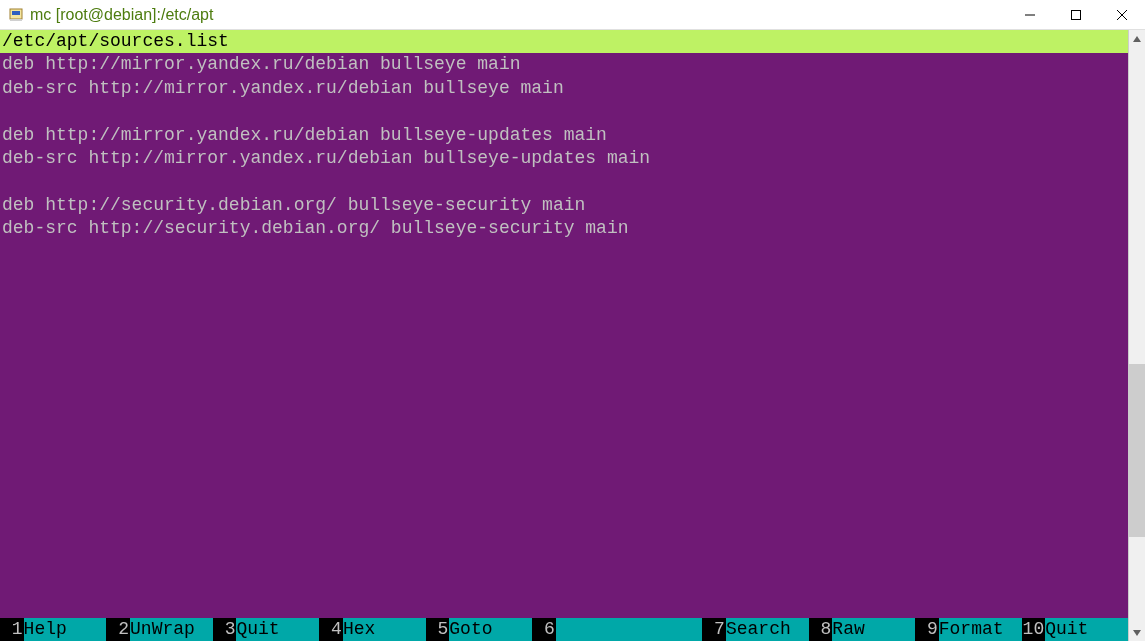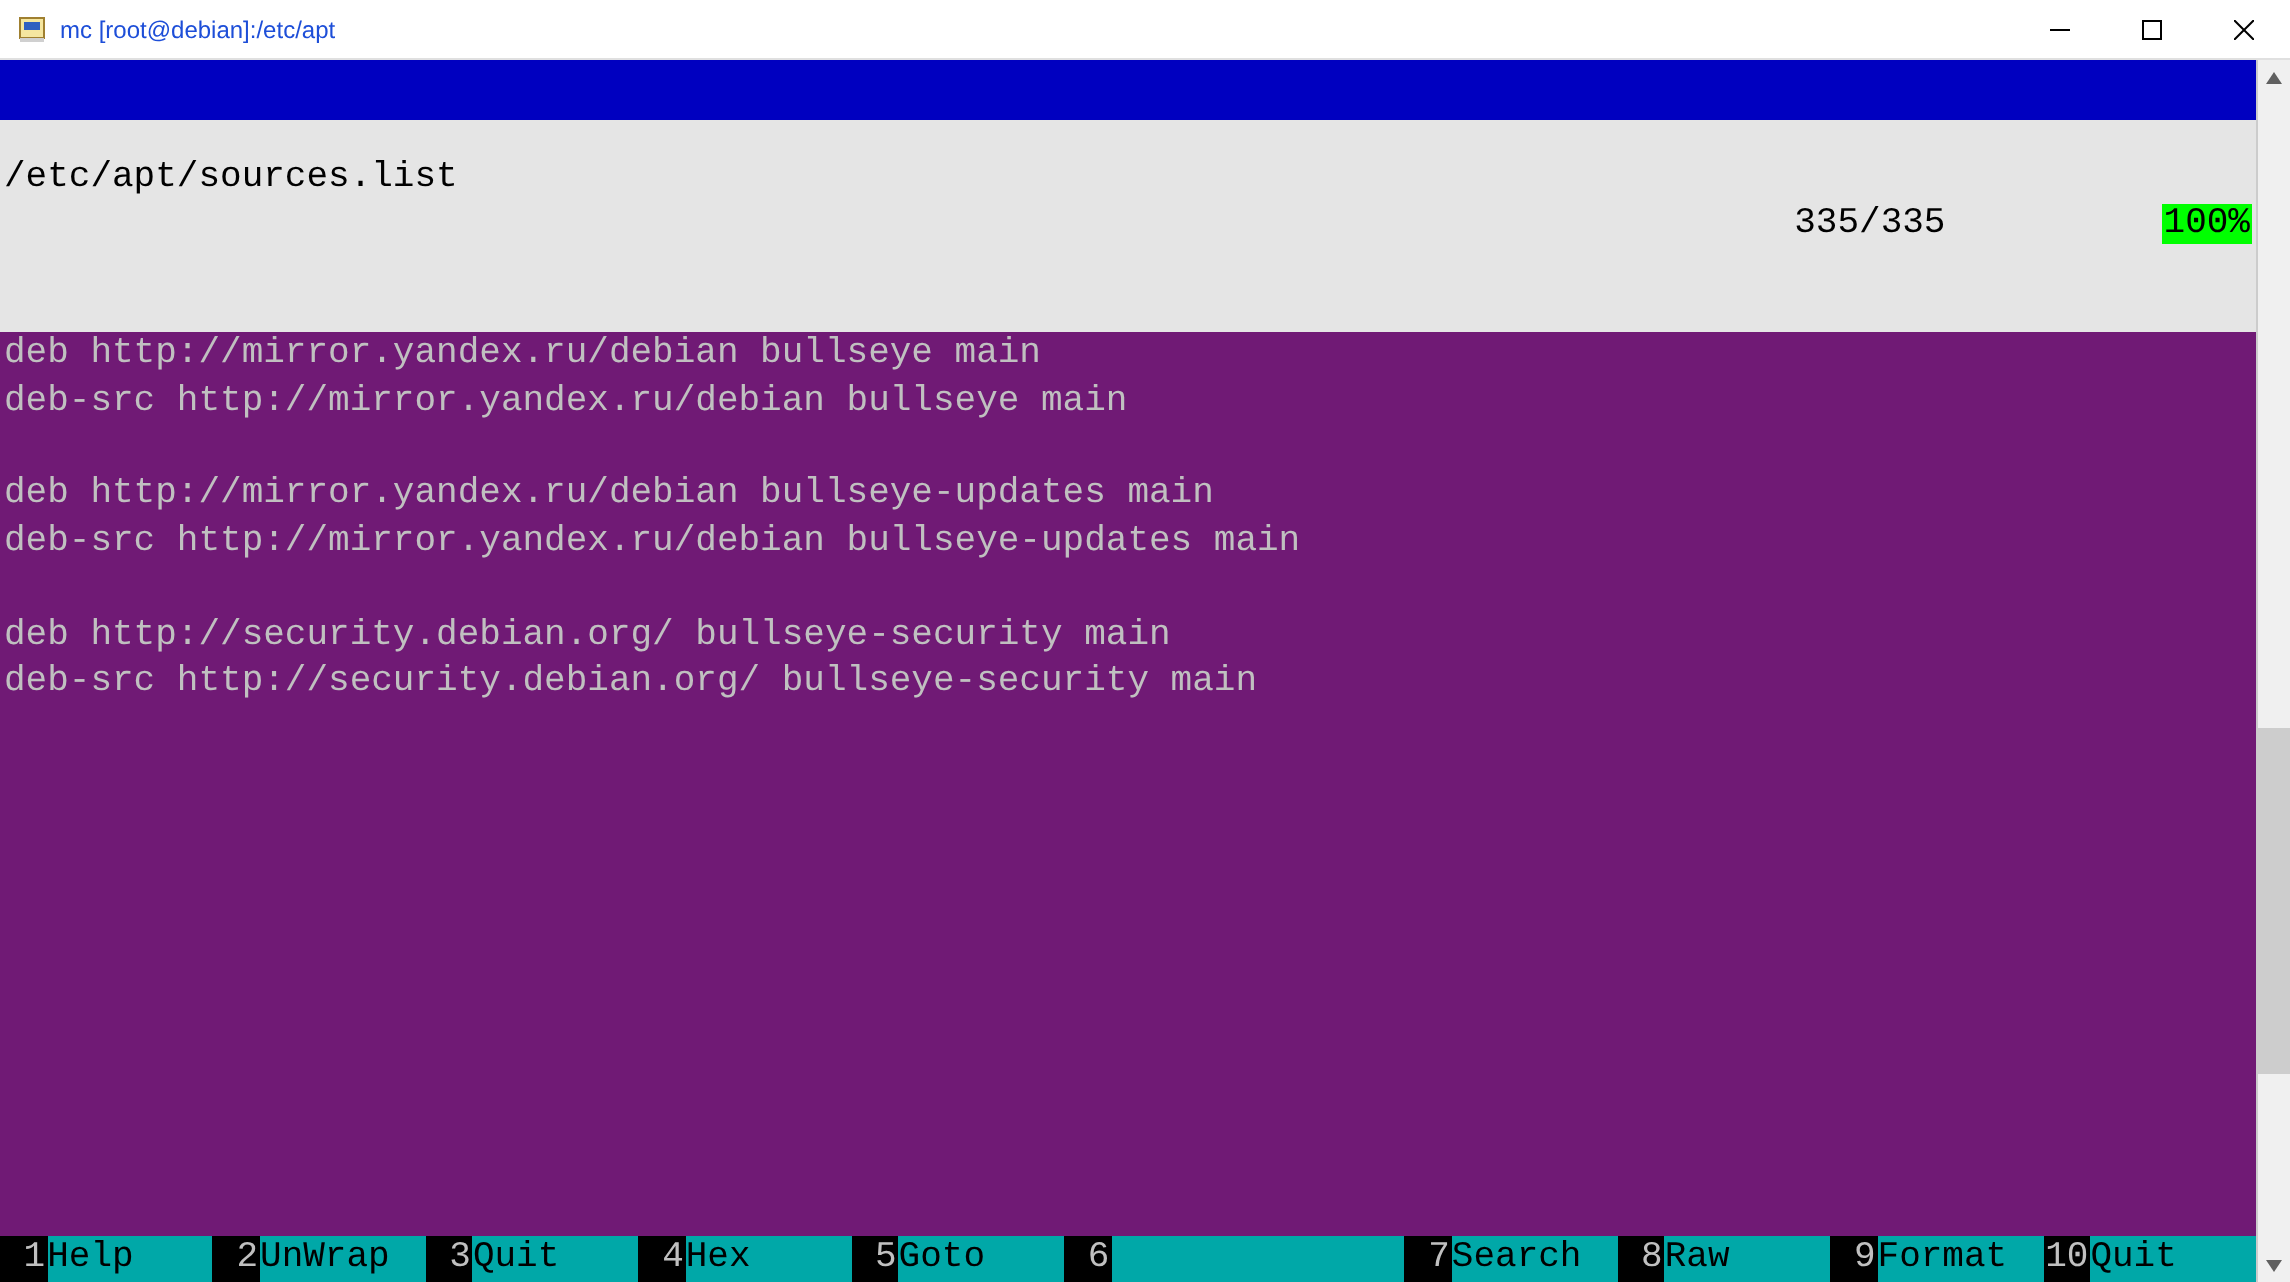--- a/index.html
+++ b/index.html
@@ -26,22 +26,22 @@
     }
     .titlebar-icon {
       width: 16px;
       height: 16px;
       margin-right: 6px;
       display: inline-flex;
       align-items: center;
       justify-content: center;
     }
     .titlebar-title {
-      font-size: 12px;
-      color: #1d4ed8;
+      font-size: 16px;
+      color: #4d7c0f;
       flex: 1;
     }
     .window-controls {
       display: flex;
       height: 100%;
     }
     .window-control {
       width: 46px;
       height: 100%;
       display: flex;
@@ -58,26 +58,25 @@
       font-size: 18px;
       position: relative;
     }
     .terminal-content {
       flex: 1;
       display: flex;
       flex-direction: column;
       line-height: 1.3;
     }
     .status-line {
-      background: #e5e5e5;
-      color: #000;
-      display: flex;
-      padding: 18px 2px;
+      background: #bef264;
+      color: #000;
+      display: flex;
+      padding: 0 2px;
       white-space: pre;
-      margin-top: 30px;
     }
     .status-left {
       flex: 1;
     }
     .status-right {
       text-align: right;
     }
     .status-percent {
       background: #00ff00;
       color: #000;
@@ -179,23 +178,20 @@
           <line x1="10" y1="0" x2="0" y2="10" stroke="#000" stroke-width="1"></line>
         </svg>
     </div>
   </div>
 </div>
 
 <div class="terminal-area">
   <div class="terminal-content">
     <div class="status-line">
       <span class="status-left">/etc/apt/sources.list</span>
-      <span class="status-right">
-        <span>335/335</span>          <span class="status-percent">100%</span>
-      </span>
     </div>
     <div class="file-content" id="file-content"><div class="file-line">deb http://mirror.yandex.ru/debian bullseye main</div><div class="file-line">deb-src http://mirror.yandex.ru/debian bullseye main</div><div class="file-line">&nbsp;</div><div class="file-line">deb http://mirror.yandex.ru/debian bullseye-updates main</div><div class="file-line">deb-src http://mirror.yandex.ru/debian bullseye-updates main</div><div class="file-line">&nbsp;</div><div class="file-line">deb http://security.debian.org/ bullseye-security main</div><div class="file-line">deb-src http://security.debian.org/ bullseye-security main</div></div>
     <div class="bottom-bar" id="bottom-bar"><div class="fkey"><span class="fkey-num"> 1</span><span class="fkey-label">Help  </span></div><div class="fkey"><span class="fkey-num"> 2</span><span class="fkey-label">UnWrap</span></div><div class="fkey"><span class="fkey-num"> 3</span><span class="fkey-label">Quit  </span></div><div class="fkey"><span class="fkey-num"> 4</span><span class="fkey-label">Hex   </span></div><div class="fkey"><span class="fkey-num"> 5</span><span class="fkey-label">Goto  </span></div><div class="fkey"><span class="fkey-num"> 6</span><span class="fkey-label empty">      </span></div><span class="fkey-spacer"></span><div class="fkey"><span class="fkey-num"> 7</span><span class="fkey-label">Search</span></div><div class="fkey"><span class="fkey-num"> 8</span><span class="fkey-label">Raw   </span></div><div class="fkey"><span class="fkey-num"> 9</span><span class="fkey-label">Format</span></div><div class="fkey"><span class="fkey-num">10</span><span class="fkey-label">Quit  </span></div></div>
   </div>
   <div class="scrollbar">
     <div class="scrollbar-arrow">
       <svg width="8" height="6" viewBox="0 0 8 6">
           <polygon points="4,0 8,6 0,6" fill="#606060"></polygon>
         </svg>
     </div>

